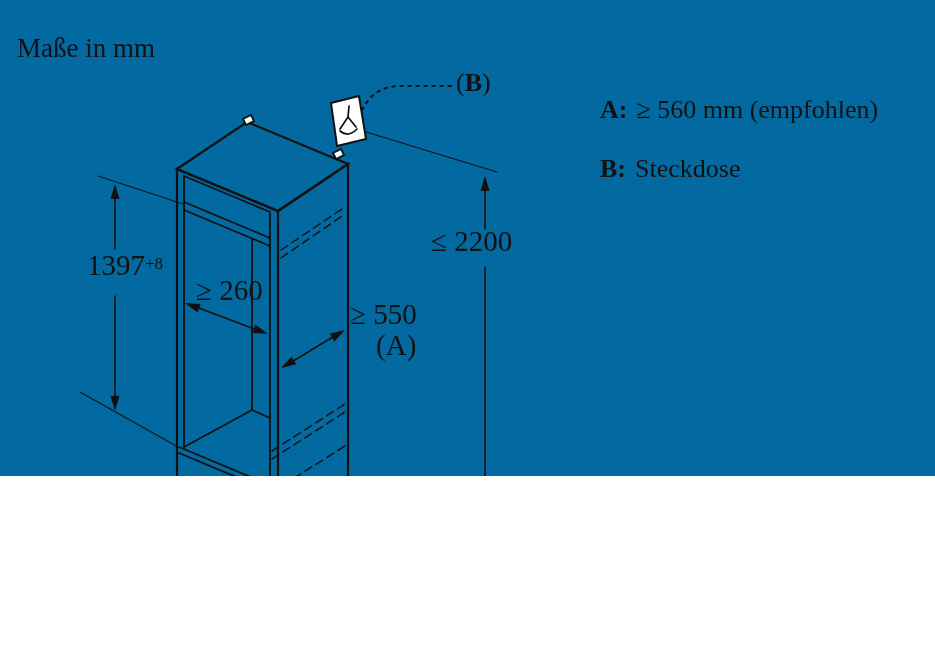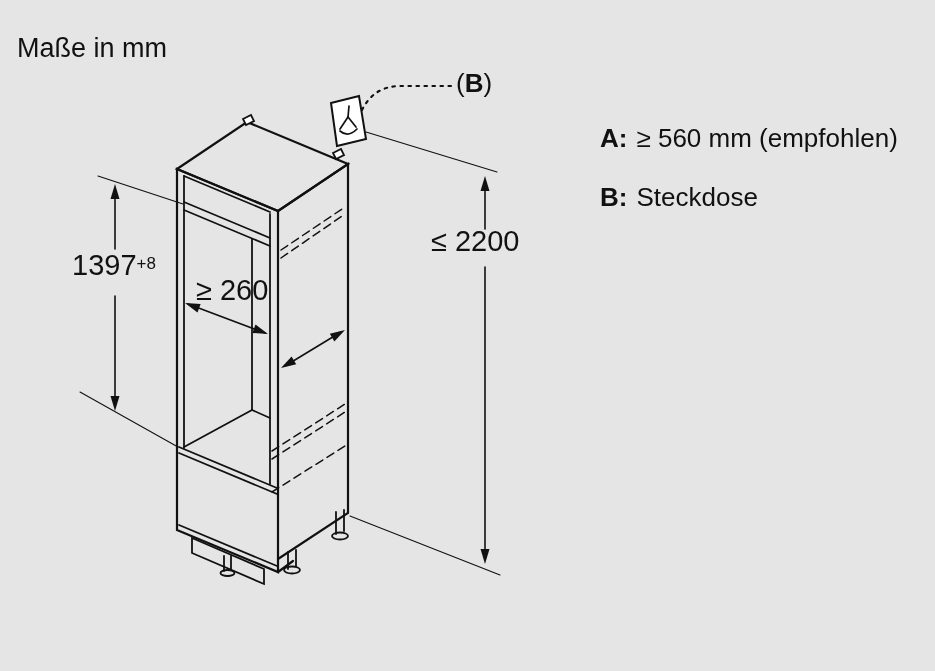--- a/index.html
+++ b/index.html
@@ -1,23 +1,23 @@
 <!DOCTYPE html>
 <html><head>
 <meta charset="utf-8">
 <style>
   html,body{margin:0;padding:0;background:#fff;}
-  #stage{position:relative;width:935px;height:671px;background:#e5e5e5;overflow:hidden;
-         font-family:Liberation Sans, sans-serif;color:#111;}
+  #stage{position:relative;width:935px;height:476px;background:#0369a1;overflow:hidden;
+         font-family:Liberation Serif, serif;color:#111;}
   #stage svg{position:absolute;left:0;top:0;}
   .lbl{position:absolute;white-space:nowrap;color:#111;}
   .title{font-size:27px;}
   .dim{font-size:29px;}
   .dim sup{font-size:17px;vertical-align:6px;letter-spacing:0;}
-  .legend-row{position:absolute;font-size:26px;margin-top:28px;}
+  .legend-row{position:absolute;font-size:26px;}
   .legend-key{font-weight:700;margin-right:9px;}
   .callout{font-size:26px;}
   .callout .b-letter,.callout .a-letter{font-weight:700;}
   .dim550-block{position:absolute;font-size:29px;line-height:31px;}
   .dim550-ref{margin-left:26px;}
 </style>
 </head>
 <body>
 
 <div id="stage">
@@ -116,20 +116,24 @@
   </svg>
 
   <div class="lbl title" style="left:17px;top:33px;">Maße in mm</div>
 
   <div class="lbl callout" style="left:456px;top:68px;"><span>(</span><span class="b-letter">B</span><span>)</span></div>
 
   <div class="legend-row" style="left:600px;top:95px;"><span class="legend-key">A:</span><span>≥ 560 mm (empfohlen)</span></div>
 
   <div class="legend-row" style="left:600px;top:154px;"><span class="legend-key">B:</span><span>Steckdose</span></div>
 
-  <div class="lbl dim" style="left:72px;top:249px;"><span>1397</span><sup>+8</sup></div>
+  <div class="lbl dim" style="left:87px;top:249px;"><span>1397</span><sup>+8</sup></div>
 
   <div class="lbl dim" style="left:196px;top:274px;">≥ 260</div>
 
+  <div class="dim550-block" style="left:350px;top:299px;">
+    <div>≥ 550</div>
+    <div class="dim550-ref"><span>(</span><span class="a-letter callout" style="font-size:29px;">A</span><span>)</span></div>
+  </div>
 
   <div class="lbl dim" style="left:431px;top:225px;">≤ 2200</div>
 
 </div>
 
 </body></html>

